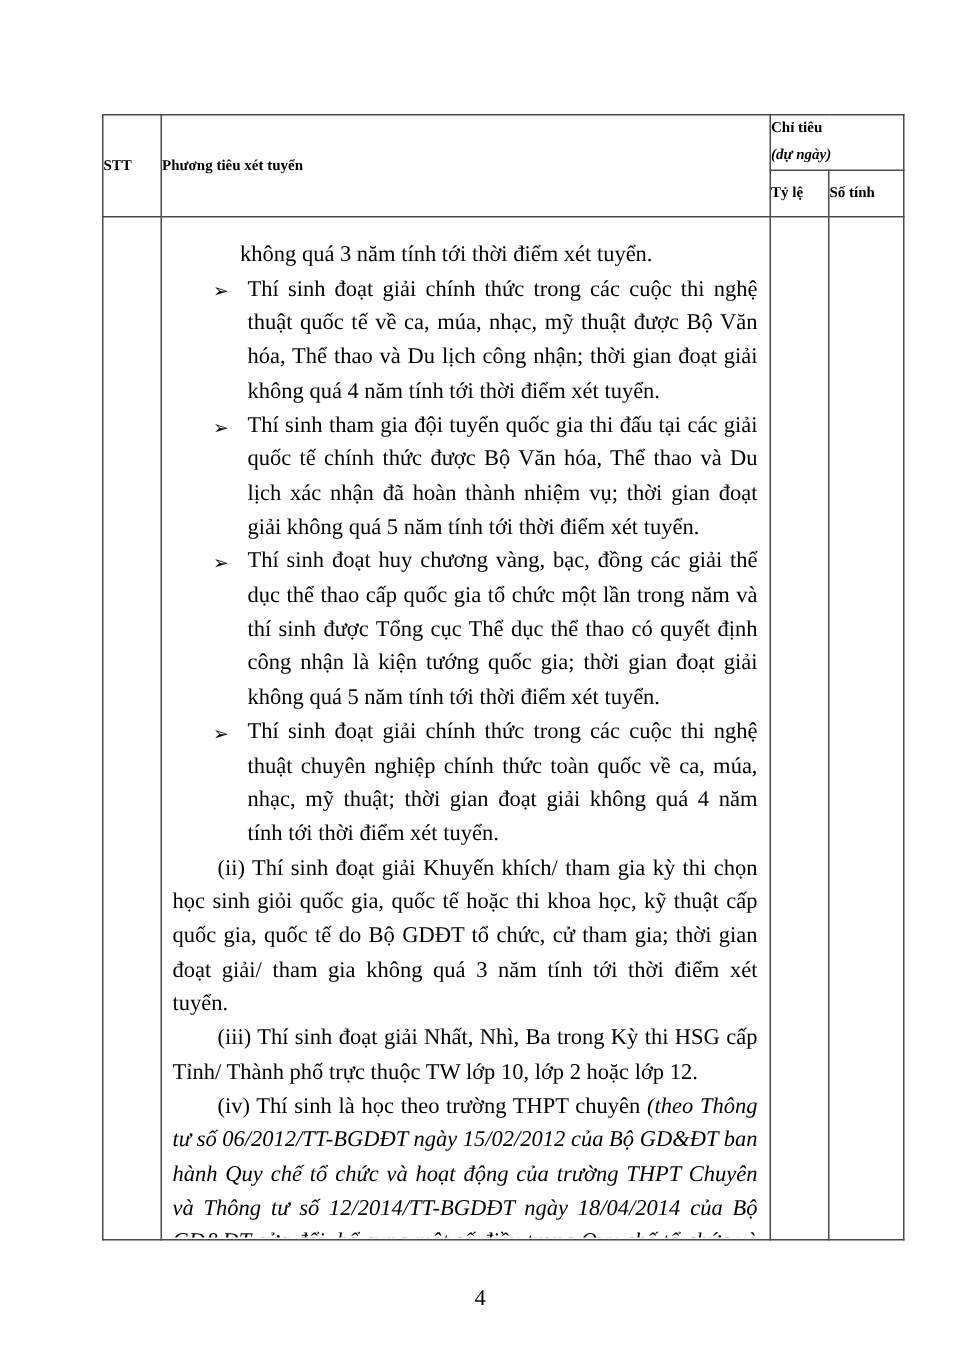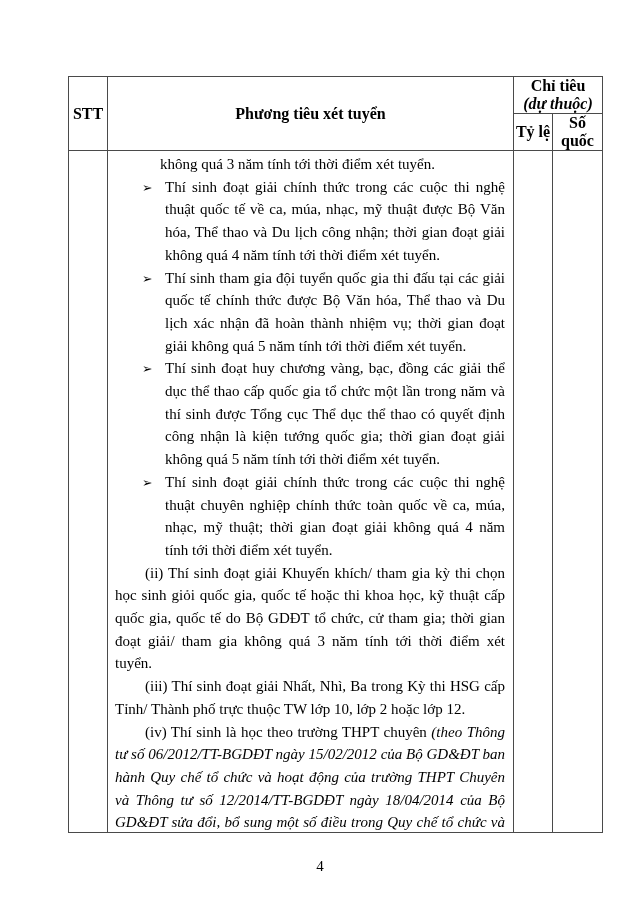--- a/index.html
+++ b/index.html
@@ -23,41 +23,41 @@
     border-collapse: collapse;
     table-layout: fixed;
   }
   table.doc td, table.doc th {
     border: 1px solid #4a4a4a;
     padding: 0;
     vertical-align: middle;
   }
   th.hdr {
     font-weight: bold;
-    font-size: 16px;
-    text-align: center;
+    font-size: 10px;
+    text-align: left;
     line-height: 18px;
   }
   .th-target { padding-top: 1px; line-height: 16.5px; }
   .th-target .sub { font-style: italic; }
   .th-small { font-size: 15px; line-height: 15.5px; padding: 1px 0 2px 0; }
   tr.hrow1 { height: 36px; }
   tr.hrow2 { height: 31px; }
   tr.body-row { height: 682px; }
   tr.body-row td { vertical-align: top; }
   .content {
     padding: 2px 8px 0 7px;
     font-size: 15px;
     line-height: 22.7px;
     text-align: justify;
     height: 680px;
     overflow: hidden;
   }
   .content p { margin: 0; text-indent: 30px; }
-  p.cont-line { text-indent: 0; padding-left: 45px; }
+  p.cont-line { text-indent: 0; padding-left: 45px; margin-top: 12px; }
   .bullet {
     position: relative;
     padding-left: 50px;
     text-align: justify;
   }
   .bullet .marker {
     position: absolute;
     left: 27px; top: 1px;
     font-family: "DejaVu Sans", sans-serif;
     font-size: 12.5px;
@@ -81,26 +81,26 @@
       <col style="width:406px">
       <col style="width:39px">
       <col style="width:50px">
     </colgroup>
     <tbody>
       <tr class="hrow1">
         <th class="hdr" rowspan="2">STT</th>
         <th class="hdr" rowspan="2">Phương tiêu xét tuyển</th>
         <th class="hdr th-target" colspan="2">
           <div>Chỉ tiêu</div>
-          <div class="sub">(dự thuộc)</div>
+          <div class="sub">(dự ngày)</div>
         </th>
       </tr>
       <tr class="hrow2">
         <th class="hdr th-small">Tỷ lệ</th>
-        <th class="hdr th-small">Số quốc</th>
+        <th class="hdr th-small">Số tính</th>
       </tr>
       <tr class="body-row">
         <td></td>
         <td>
           <div class="content">
             <p class="cont-line">không quá 3 năm tính tới thời điểm xét tuyển.</p>
 
             <div class="bullet"><span class="marker">➢</span><span>Thí sinh đoạt giải chính thức trong các cuộc thi nghệ thuật quốc tế về ca, múa, nhạc, mỹ thuật được Bộ Văn hóa, Thể thao và Du lịch công nhận; thời gian đoạt giải không quá 4 năm tính tới thời điểm xét tuyển.</span></div>
             <div class="bullet"><span class="marker">➢</span><span>Thí sinh tham gia đội tuyển quốc gia thi đấu tại các giải quốc tế chính thức được Bộ Văn hóa, Thể thao và Du lịch xác nhận đã hoàn thành nhiệm vụ; thời gian đoạt giải không quá 5 năm tính tới thời điểm xét tuyển.</span></div>
             <div class="bullet"><span class="marker">➢</span><span>Thí sinh đoạt huy chương vàng, bạc, đồng các giải thể dục thể thao cấp quốc gia tổ chức một lần trong năm và thí sinh được Tổng cục Thể dục thể thao có quyết định công nhận là kiện tướng quốc gia; thời gian đoạt giải không quá 5 năm tính tới thời điểm xét tuyển.</span></div>

